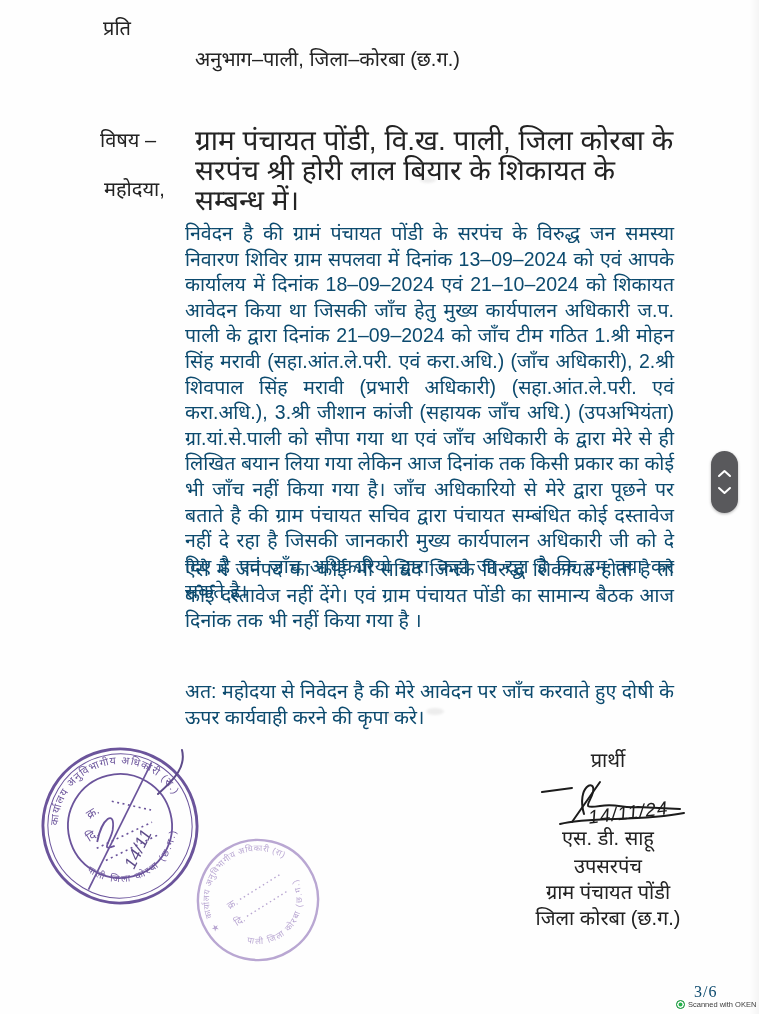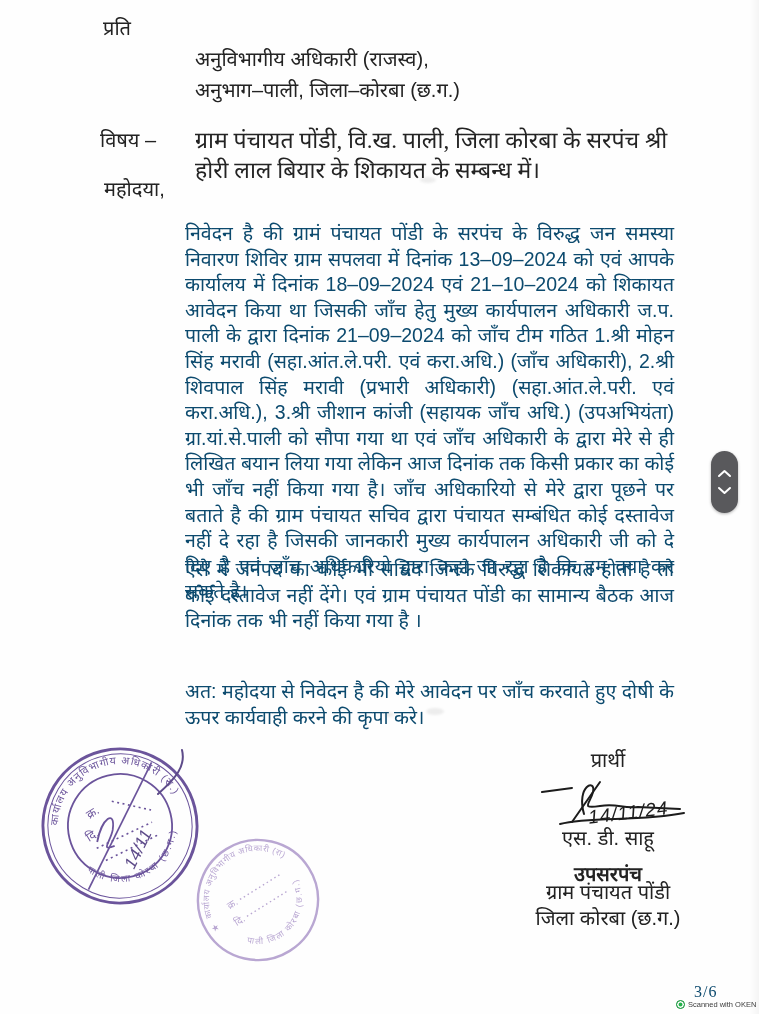--- a/index.html
+++ b/index.html
@@ -10,36 +10,36 @@
     background:#fefefe;
     font-family:"Liberation Sans","DejaVu Sans",sans-serif;
     color:#222;
     overflow:hidden;
   }
   .abs { position:absolute; }
   .ink { color:#232323; }
   .to-label      { left:103px; top:14px;  font-size:20px; }
   .recipient     { left:195px; top:44px;  font-size:20px; line-height:31px; }
   .subject-label { left:100px; top:126px; font-size:20px; }
-  .subject-text  { left:195px; top:126px; width:480px; font-size:23px; line-height:30px;font-family:Liberation Serif, serif; }
+  .subject-text  { left:195px; top:126px; width:480px; font-size:28px; line-height:30px; }
   .salutation    { left:104px; top:175px; font-size:20px; }
   .para { left:185px; width:489px; font-size:19.5px; line-height:25.6px;
           text-align:justify; color:#0c4a6e; }
   .para1 { top:221px; }
   .para2 { top:557px; }
   .para3 { top:647px;margin-top:32px; }
 
   .sig-col { left:518px; top:746px; width:180px; text-align:center; font-size:20px; }
   .sig-label { display:block; }
   .sig-svg   { position:absolute; left:20px; top:30px; }
   .sig-date  { position:absolute; left:70px; top:56px; font-size:19px;
                font-style:italic; transform:rotate(-7deg); letter-spacing:1px;
                color:#1d1d1d; white-space:nowrap; }
   .sig-name  { position:absolute; left:0; top:78px;  width:180px; }
-  .sig-role  { position:absolute; left:0; top:114px; width:180px;font-weight:bold; }
+  .sig-role  { position:absolute; left:0; top:106px; width:180px; }
   .sig-org   { position:absolute; left:0; top:132px; width:180px; }
   .sig-dist  { position:absolute; left:0; top:158px; width:180px; }
 
   .stamp1 { left:30px;  top:738px; opacity:.82; }
   .stamp2 { left:191px; top:833px; opacity:.62; }
 
   .scroll-pill {
     left:711px; top:451px; width:27px; height:62px;
     background:#59595c; border-radius:14px;
     display:flex; flex-direction:column; align-items:center;
@@ -65,21 +65,20 @@
   .edge-shade { right:0; top:0; width:10px; height:1014px;
     background:linear-gradient(to left, rgba(0,0,0,.04), rgba(0,0,0,0)); }
 </style>
 </head>
 <body>
 
 <div class="abs edge-shade"></div>
 
 <div class="abs to-label ink">प्रति</div>
 <div class="abs recipient ink">
-  <div>अनुविभागीय अधिकारी (राजस्व),</div>
   <div>अनुभाग–पाली, जिला–कोरबा (छ.ग.)</div>
 </div>
 
 <div class="abs subject-label ink">विषय –</div>
 <div class="abs subject-text ink">ग्राम पंचायत पोंडी, वि.ख. पाली, जिला कोरबा के सरपंच श्री होरी लाल बियार के शिकायत के सम्बन्ध में।</div>
 
 <div class="abs salutation ink">महोदया,</div>
 
 <div class="abs para para1">निवेदन है की ग्रामं पंचायत पोंडी के सरपंच के विरुद्ध जन समस्या निवारण शिविर ग्राम सपलवा में दिनांक 13–09–2024 को एवं आपके कार्यालय में दिनांक 18–09–2024 एवं 21–10–2024 को शिकायत आवेदन किया था जिसकी जाँच हेतु मुख्य कार्यपालन अधिकारी ज.प. पाली के द्वारा दिनांक 21–09–2024 को जाँच टीम गठित 1.श्री मोहन सिंह मरावी (सहा.आंत.ले.परी. एवं करा.अधि.) (जाँच अधिकारी), 2.श्री शिवपाल सिंह मरावी (प्रभारी अधिकारी) (सहा.आंत.ले.परी. एवं करा.अधि.), 3.श्री जीशान कांजी (सहायक जाँच अधि.) (उपअभियंता) ग्रा.यां.से.पाली को सौपा गया था एवं जाँच अधिकारी के द्वारा मेरे से ही लिखित बयान लिया गया लेकिन आज दिनांक तक किसी प्रकार का कोई भी जाँच नहीं किया गया है। जाँच अधिकारियो से मेरे द्वारा पूछने पर बताते है की ग्राम पंचायत सचिव द्वारा पंचायत सम्बंधित कोई दस्तावेज नहीं दे रहा है जिसकी जानकारी मुख्य कार्यपालन अधिकारी जी को दे दिए है एवं जाँच अधिकारियो द्वारा कहा जा रहा है कि हम क्या कर सकते है।</div>
 <div class="abs para para2">ऐसे में जनंपद का कोई भी सचिव जिनके विरुद्ध शिकायत होता है तो कोई दस्तावेज नहीं देंगे। एवं ग्राम पंचायत पोंडी का सामान्य बैठक आज दिनांक तक भी नहीं किया गया है ।</div>

